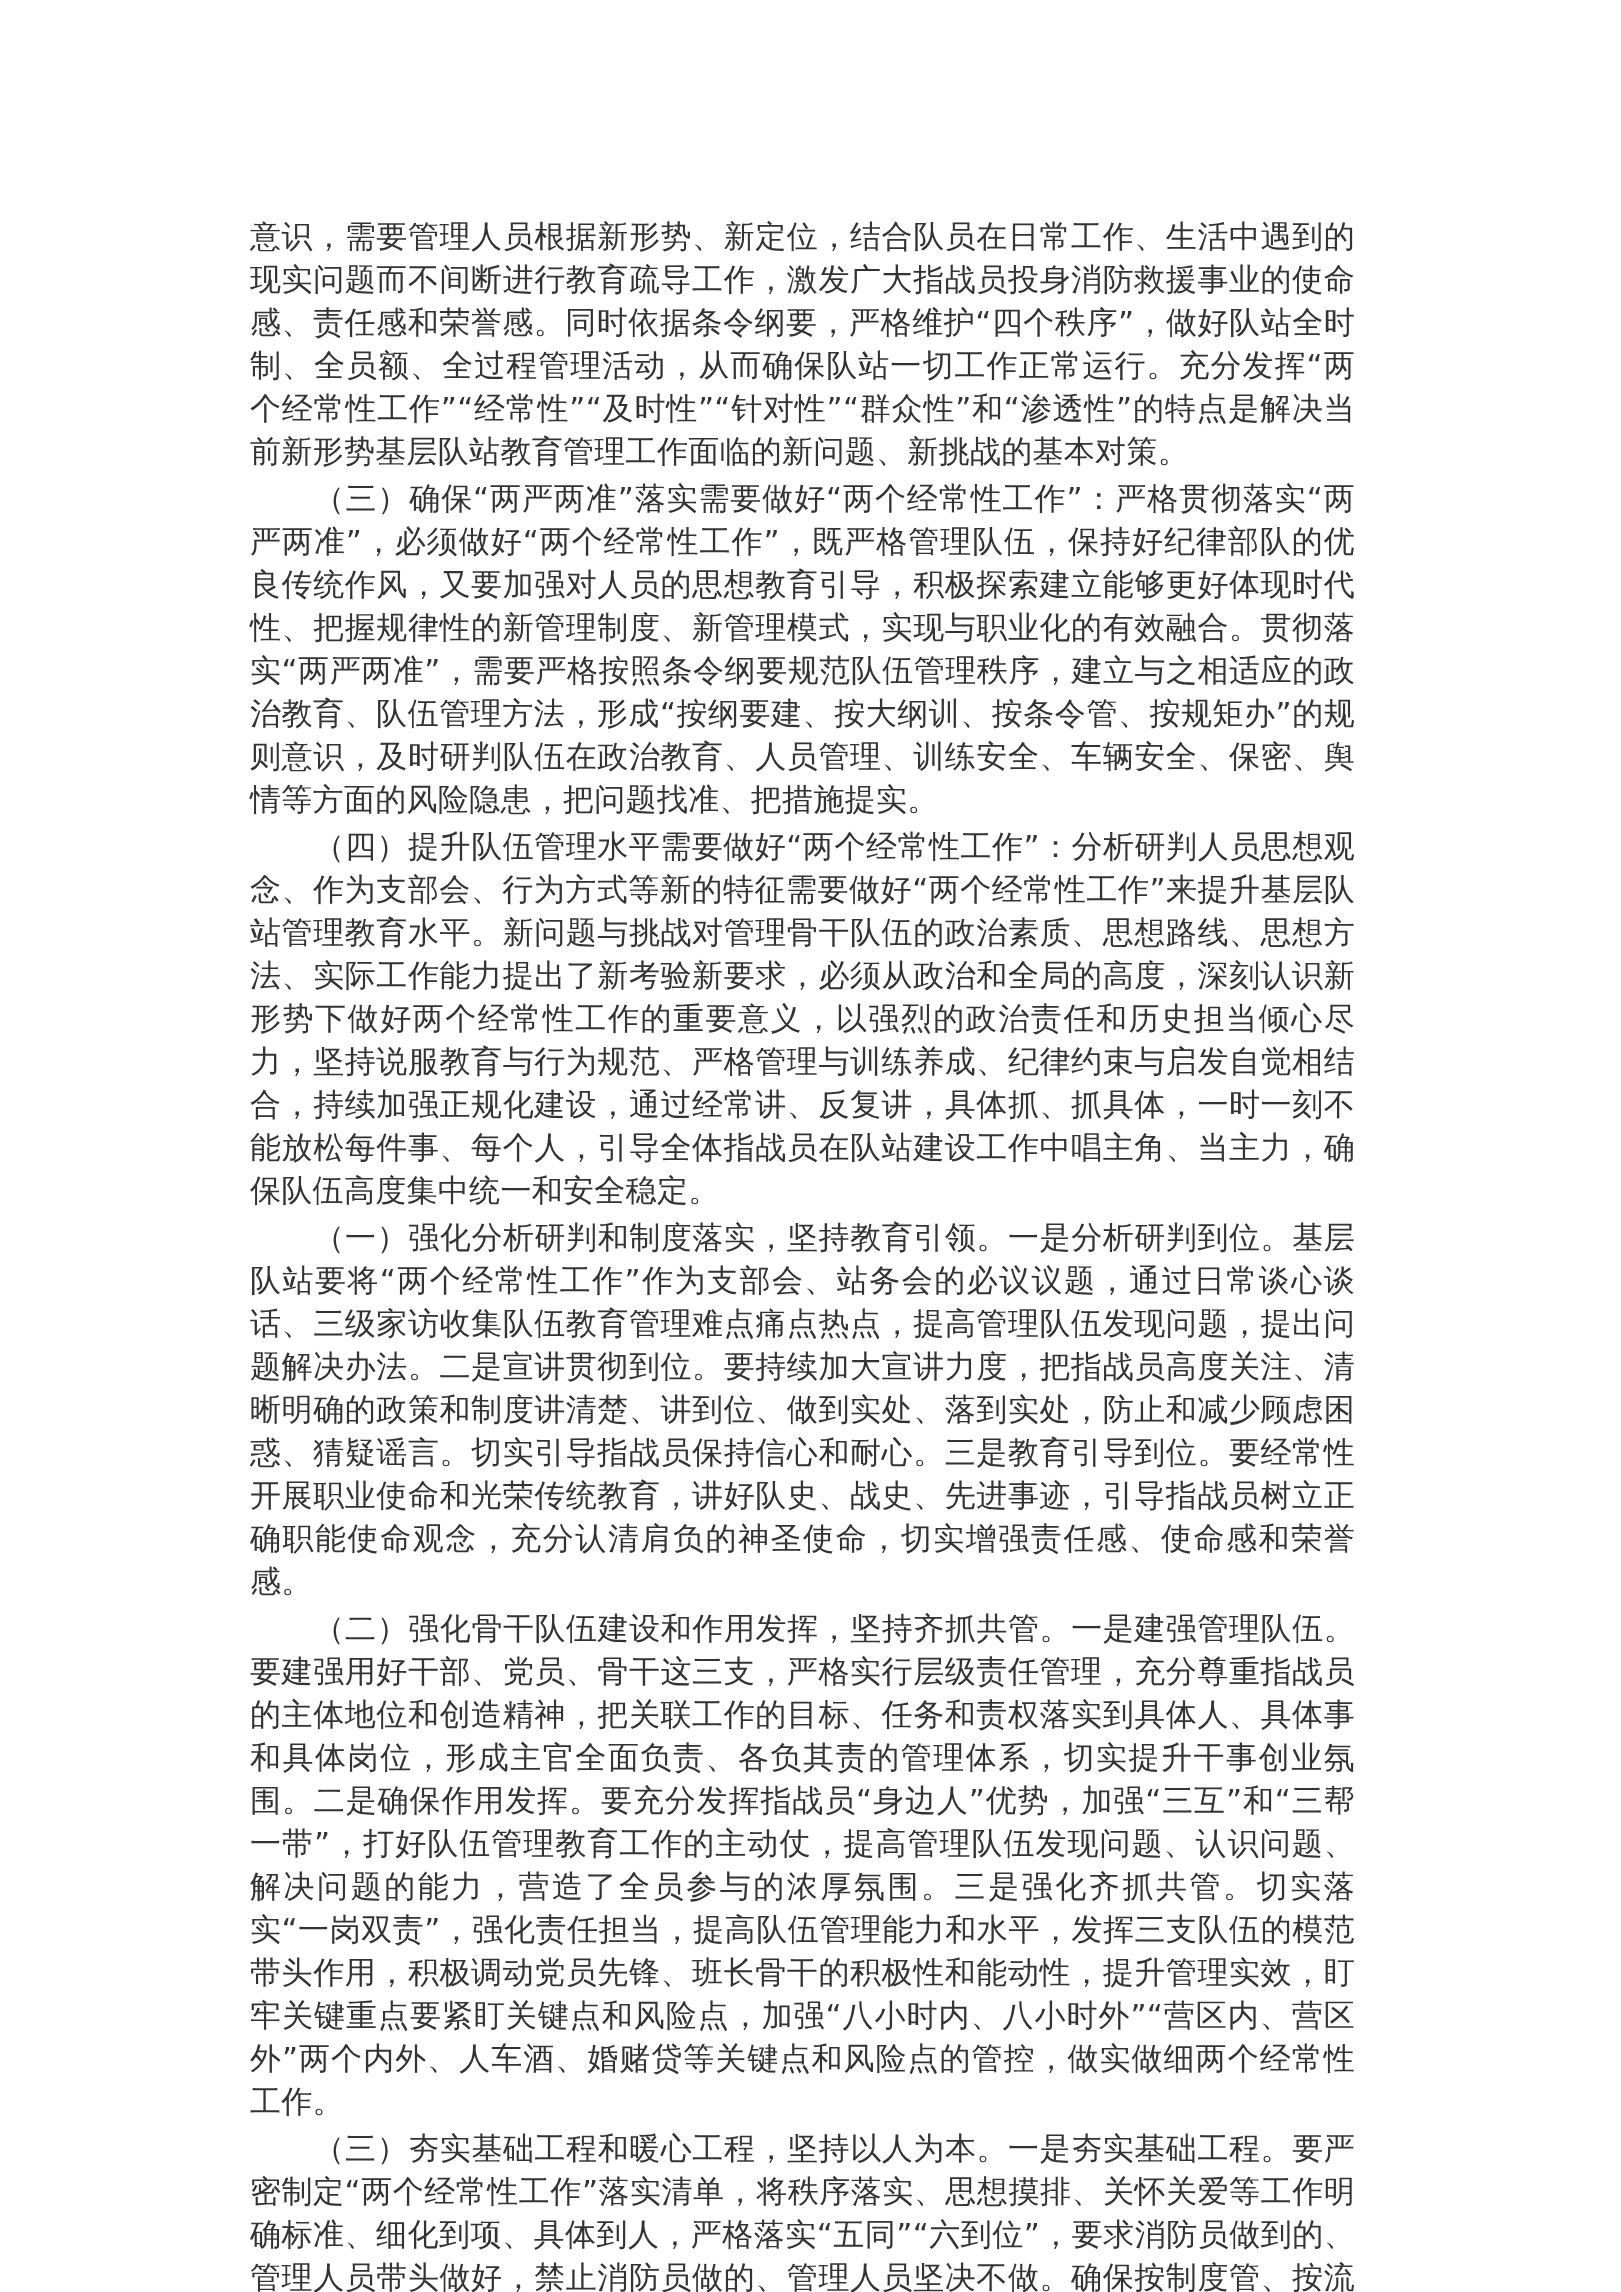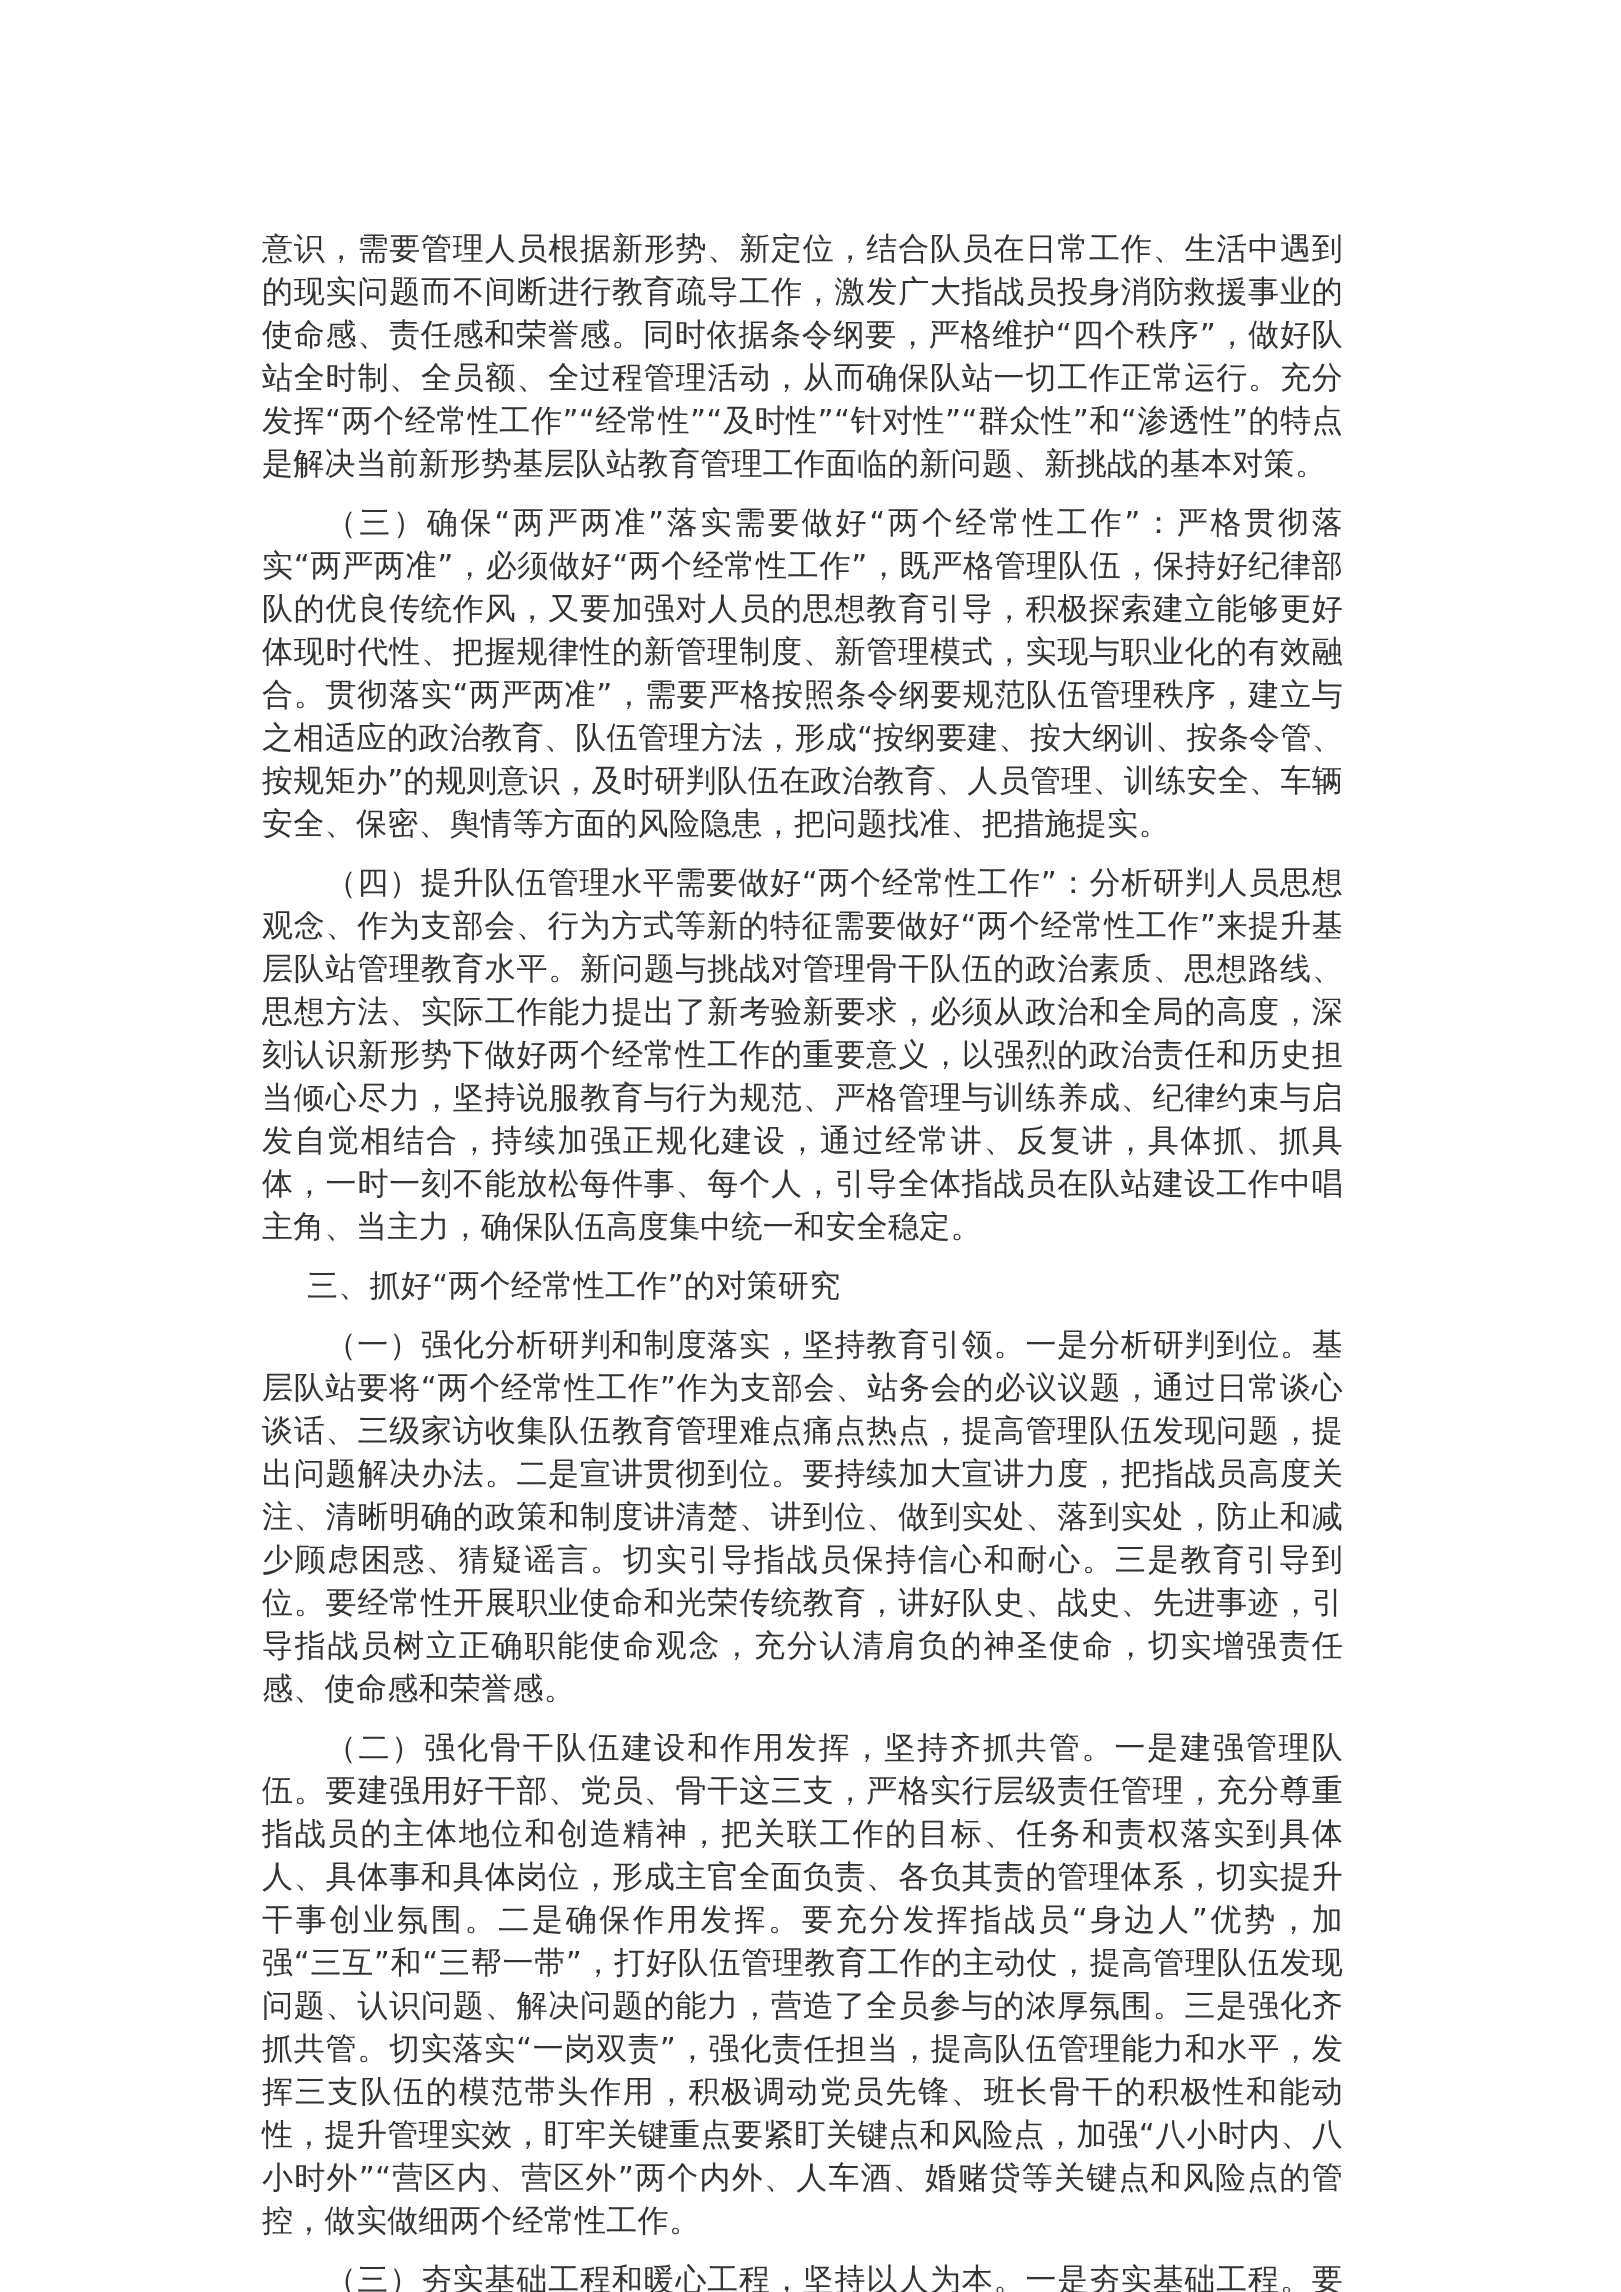--- a/index.html
+++ b/index.html
@@ -20,38 +20,37 @@
     width: 1113px;
     font-family: "DejaVu Sans", "Liberation Sans", sans-serif;
     font-size: 31px;
     line-height: 43px;
     color: #333333;
     text-align: justify;
     text-justify: inter-character;
     letter-spacing: 0.3px;
   }
   .para {
-    margin: 16px;
+    margin: 4px;
     padding: 0;
   }
   .para.indent {
     text-indent: 2.05em;
   }
   .para.heading {
     text-indent: 1.45em;
   }
   .para.no-indent {
     text-indent: 0;
   }
 </style>
 </head>
 <body>
 
 <div class="page">
   <p class="para no-indent">意识，需要管理人员根据新形势、新定位，结合队员在日常工作、生活中遇到的现实问题而不间断进行教育疏导工作，激发广大指战员投身消防救援事业的使命感、责任感和荣誉感。同时依据条令纲要，严格维护“四个秩序”，做好队站全时制、全员额、全过程管理活动，从而确保队站一切工作正常运行。充分发挥“两个经常性工作”“经常性”“及时性”“针对性”“群众性”和“渗透性”的特点是解决当前新形势基层队站教育管理工作面临的新问题、新挑战的基本对策。</p>
   <p class="para indent">（三）确保“两严两准”落实需要做好“两个经常性工作”：严格贯彻落实“两严两准”，必须做好“两个经常性工作”，既严格管理队伍，保持好纪律部队的优良传统作风，又要加强对人员的思想教育引导，积极探索建立能够更好体现时代性、把握规律性的新管理制度、新管理模式，实现与职业化的有效融合。贯彻落实“两严两准”，需要严格按照条令纲要规范队伍管理秩序，建立与之相适应的政治教育、队伍管理方法，形成“按纲要建、按大纲训、按条令管、按规矩办”的规则意识，及时研判队伍在政治教育、人员管理、训练安全、车辆安全、保密、舆情等方面的风险隐患，把问题找准、把措施提实。</p>
   <p class="para indent">（四）提升队伍管理水平需要做好“两个经常性工作”：分析研判人员思想观念、作为支部会、行为方式等新的特征需要做好“两个经常性工作”来提升基层队站管理教育水平。新问题与挑战对管理骨干队伍的政治素质、思想路线、思想方法、实际工作能力提出了新考验新要求，必须从政治和全局的高度，深刻认识新形势下做好两个经常性工作的重要意义，以强烈的政治责任和历史担当倾心尽力，坚持说服教育与行为规范、严格管理与训练养成、纪律约束与启发自觉相结合，持续加强正规化建设，通过经常讲、反复讲，具体抓、抓具体，一时一刻不能放松每件事、每个人，引导全体指战员在队站建设工作中唱主角、当主力，确保队伍高度集中统一和安全稳定。</p>
-  <p class="para heading">三、抓好“两个经常性工作”的对策研究</p>
   <p class="para indent">（一）强化分析研判和制度落实，坚持教育引领。一是分析研判到位。基层队站要将“两个经常性工作”作为支部会、站务会的必议议题，通过日常谈心谈话、三级家访收集队伍教育管理难点痛点热点，提高管理队伍发现问题，提出问题解决办法。二是宣讲贯彻到位。要持续加大宣讲力度，把指战员高度关注、清晰明确的政策和制度讲清楚、讲到位、做到实处、落到实处，防止和减少顾虑困惑、猜疑谣言。切实引导指战员保持信心和耐心。三是教育引导到位。要经常性开展职业使命和光荣传统教育，讲好队史、战史、先进事迹，引导指战员树立正确职能使命观念，充分认清肩负的神圣使命，切实增强责任感、使命感和荣誉感。</p>
   <p class="para indent">（二）强化骨干队伍建设和作用发挥，坚持齐抓共管。一是建强管理队伍。要建强用好干部、党员、骨干这三支，严格实行层级责任管理，充分尊重指战员的主体地位和创造精神，把关联工作的目标、任务和责权落实到具体人、具体事和具体岗位，形成主官全面负责、各负其责的管理体系，切实提升干事创业氛围。二是确保作用发挥。要充分发挥指战员“身边人”优势，加强“三互”和“三帮一带”，打好队伍管理教育工作的主动仗，提高管理队伍发现问题、认识问题、解决问题的能力，营造了全员参与的浓厚氛围。三是强化齐抓共管。切实落实“一岗双责”，强化责任担当，提高队伍管理能力和水平，发挥三支队伍的模范带头作用，积极调动党员先锋、班长骨干的积极性和能动性，提升管理实效，盯牢关键重点要紧盯关键点和风险点，加强“八小时内、八小时外”“营区内、营区外”两个内外、人车酒、婚赌贷等关键点和风险点的管控，做实做细两个经常性工作。</p>
   <p class="para indent">（三）夯实基础工程和暖心工程，坚持以人为本。一是夯实基础工程。要严密制定“两个经常性工作”落实清单，将秩序落实、思想摸排、关怀关爱等工作明确标准、细化到项、具体到人，严格落实“五同”“六到位”，要求消防员做到的、管理人员带头做好，禁止消防员做的、管理人员坚决不做。确保按制度管、按流程来、按标准做，持之以恒抓指战员日常养成和作风锤炼，毫不松懈帮指战员解决思想和现实困难。二是做好暖心工程。主动思考打造共管共育工作模式，在管理决策方面，要尊重和维护消防员的主体地位、民主权利和合法权益，广开言路、集思广益，确保反映指战员的意见和心声，要紧盯指战员的愁心事、揪心事，切实帮助解决实际困难，把“暖心工程”做</p>
 </div>
 
 
 </body></html>

